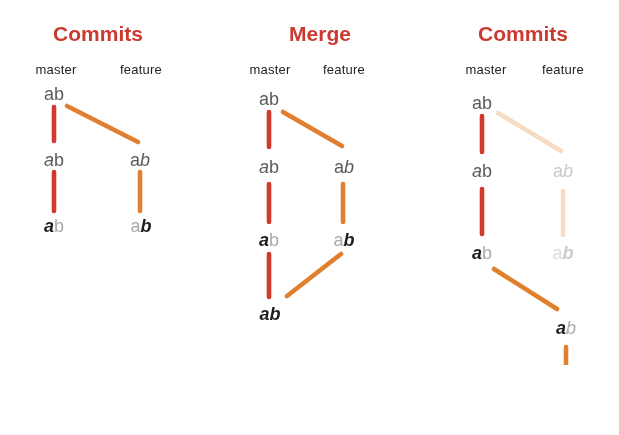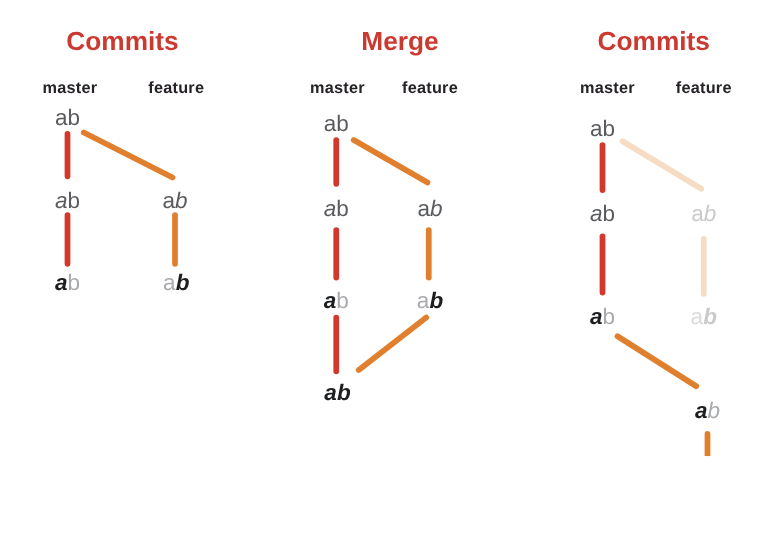--- a/index.html
+++ b/index.html
@@ -12,21 +12,21 @@
   }
   .edges{position:absolute;left:0;top:0;width:619px;height:435px;z-index:1;}
   .edges line{stroke-width:4.6;stroke-linecap:round;}
   .title{
     position:absolute;transform:translateX(-50%);
     margin:0;font-size:21px;font-weight:700;color:#cb3a30;
     white-space:nowrap;z-index:2;
   }
   .hdr{
     position:absolute;transform:translateX(-50%);
-    font-size:13px;font-weight:700;color:#262227;
+    font-size:13px;font-weight:400;color:#262227;
     white-space:nowrap;z-index:2;letter-spacing:0.2px;
   }
   .node{
     position:absolute;transform:translateX(-50%);
     font-size:18px;line-height:18px;white-space:nowrap;z-index:2;
   }
   .r{font-style:normal;font-weight:400;}
   .i{font-style:italic;font-weight:400;}
   .bi{font-style:italic;font-weight:700;}
   .mid{color:#5a5b5e;}

